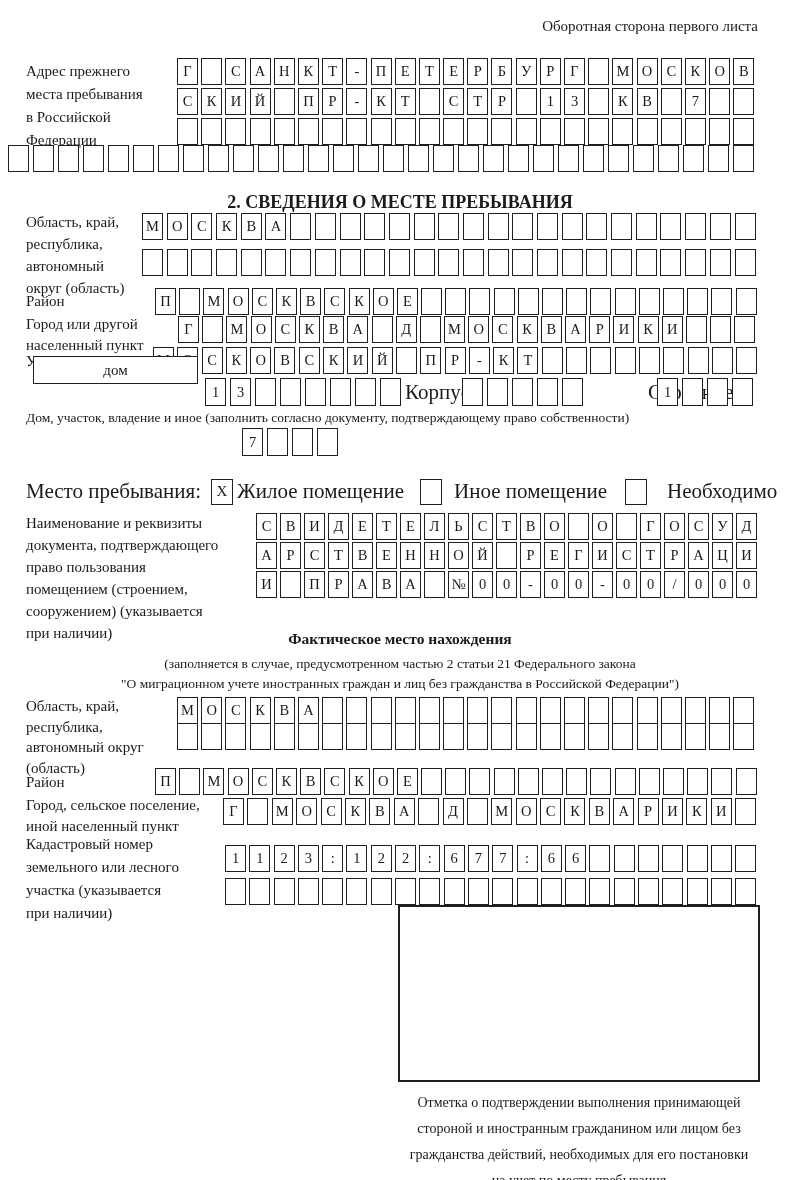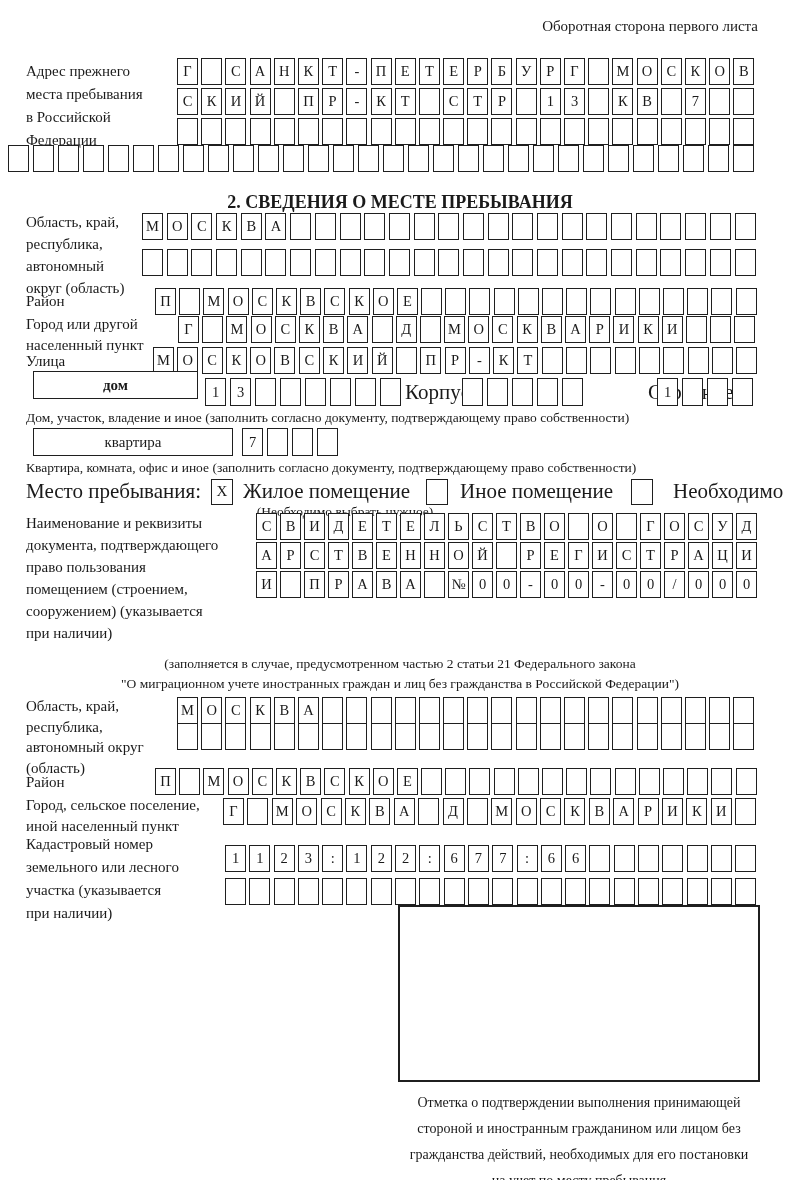--- a/index.html
+++ b/index.html
@@ -285,21 +285,21 @@
       <span class="cell"></span>
       <span class="cell"></span>
       <span class="cell"></span>
       <span class="cell"></span>
       <span class="cell"></span>
       <span class="cell"></span>
       <span class="cell"></span>
       <span class="cell"></span>
     </div>
 
-  <div class="abs wbox" style="left:33px;top:371px;width:165px;height:28px;font-weight:bold;">дом</div>
+  <div class="abs wbox" style="left:33px;top:356px;width:165px;height:28px;">дом</div>
   <div class="abs grid h28" style="left:205px;top:378px;gap:4px;">
       <span class="cell">1</span>
       <span class="cell">3</span>
       <span class="cell"></span>
       <span class="cell"></span>
       <span class="cell"></span>
       <span class="cell"></span>
       <span class="cell"></span>
       <span class="cell"></span>
     </div>
@@ -313,39 +313,36 @@
     </div>
   <div class="abs inline-lbl" style="left:616px;top:378px;line-height:28px;margin-left:32px;">Строение</div>
   <div class="abs grid h28" style="left:657px;top:378px;gap:4px;">
       <span class="cell">1</span>
       <span class="cell"></span>
       <span class="cell"></span>
       <span class="cell"></span>
     </div>
   <div class="abs cap" style="left:26px;top:410px;">Дом, участок, владение и иное (заполнить согласно документу, подтверждающему право собственности)</div>
 
-  <div class="abs wbox" style="left:33px;top:428px;width:200px;height:28px;">квартира</div>
   <div class="abs grid h28" style="left:242px;top:428px;gap:4px;">
       <span class="cell">7</span>
       <span class="cell"></span>
       <span class="cell"></span>
       <span class="cell"></span>
     </div>
-  <div class="abs cap" style="left:26px;top:460px;">Квартира, комната, офис и иное (заполнить согласно документу, подтверждающему право собственности)</div>
 
   <div class="abs" style="left:26px;top:478px;display:flex;align-items:center;height:27px;">
     <span class="inline-lbl">Место пребывания:</span>
     <span class="cb" style="margin-left:10px;">X</span>
-    <span class="inline-lbl" style="margin-left:10px;">Жилое помещение</span>
+    <span class="inline-lbl" style="margin-left:4px;">Жилое помещение</span>
     <span class="cb" style="margin-left:16px;"></span>
     <span class="inline-lbl" style="margin-left:12px;text-align:right;">Иное помещение</span>
     <span class="cb" style="margin-left:18px;"></span>
     <span class="inline-lbl" style="margin-left:20px;">Необходимо</span>
   </div>
-  <div class="abs cap" style="left:145px;top:504px;width:400px;text-align:center;">(Необходимо выбрать нужное)</div>
 
   <div class="abs lbl" style="left:26px;top:512px;">Наименование и реквизиты
 документа, подтверждающего
 право пользования
 помещением (строением,
 сооружением) (указывается
 при наличии)</div>
   <div class="abs grid" style="left:256px;top:513px;gap:3px;">
       <span class="cell">С</span>
       <span class="cell">В</span>
@@ -409,20 +406,21 @@
       <span class="cell">0</span>
       <span class="cell">-</span>
       <span class="cell">0</span>
       <span class="cell">0</span>
       <span class="cell">/</span>
       <span class="cell">0</span>
       <span class="cell">0</span>
       <span class="cell">0</span>
     </div>
 
+  <div class="abs center bold" style="top:630px;font-size:15.5px;">Фактическое место нахождения</div>
   <div class="abs cap center" style="top:656px;">(заполняется в случае, предусмотренном частью 2 статьи 21 Федерального закона</div>
   <div class="abs cap center" style="top:676px;">"О миграционном учете иностранных граждан и лиц без гражданства в Российской Федерации")</div>
 
   <div class="abs lbl" style="left:26px;top:696px;line-height:20.5px;">Область, край,
 республика,
 автономный округ
 (область)</div>
   <div class="abs grid" style="left:177px;top:697px;gap:3.2px;">
       <span class="cell">М</span>
       <span class="cell">О</span>

